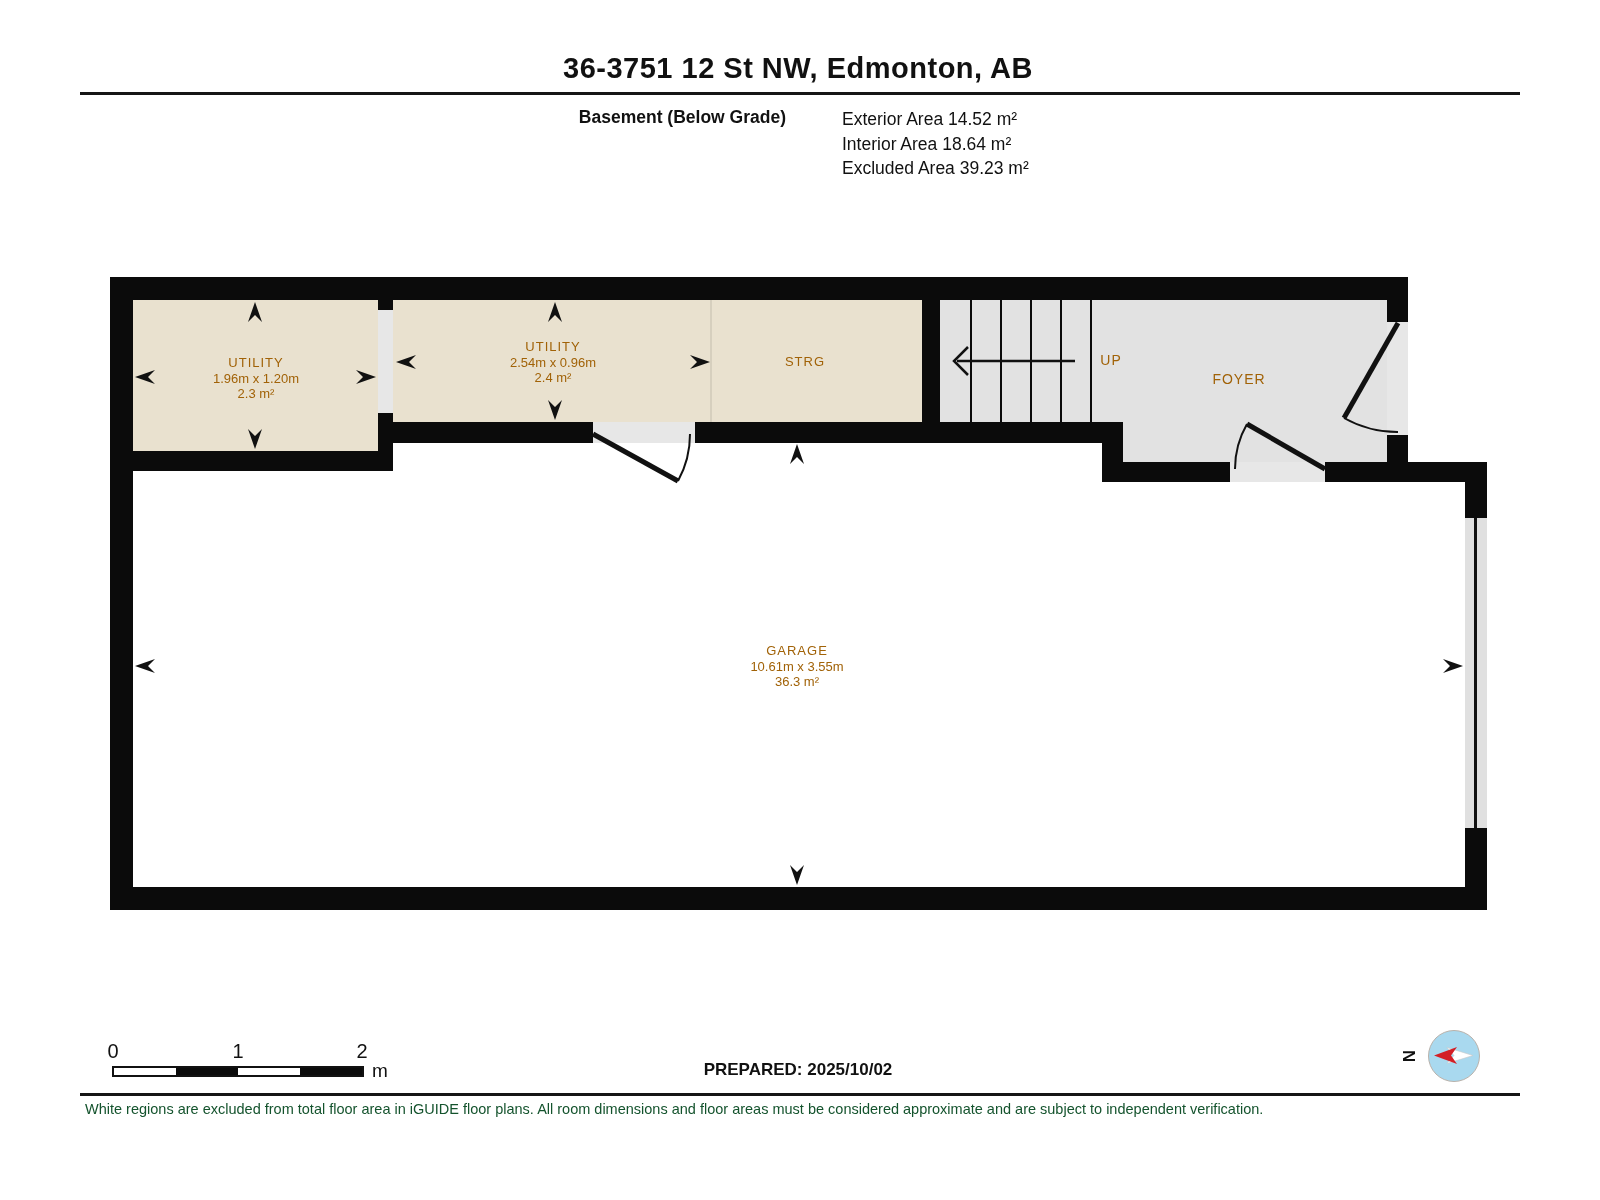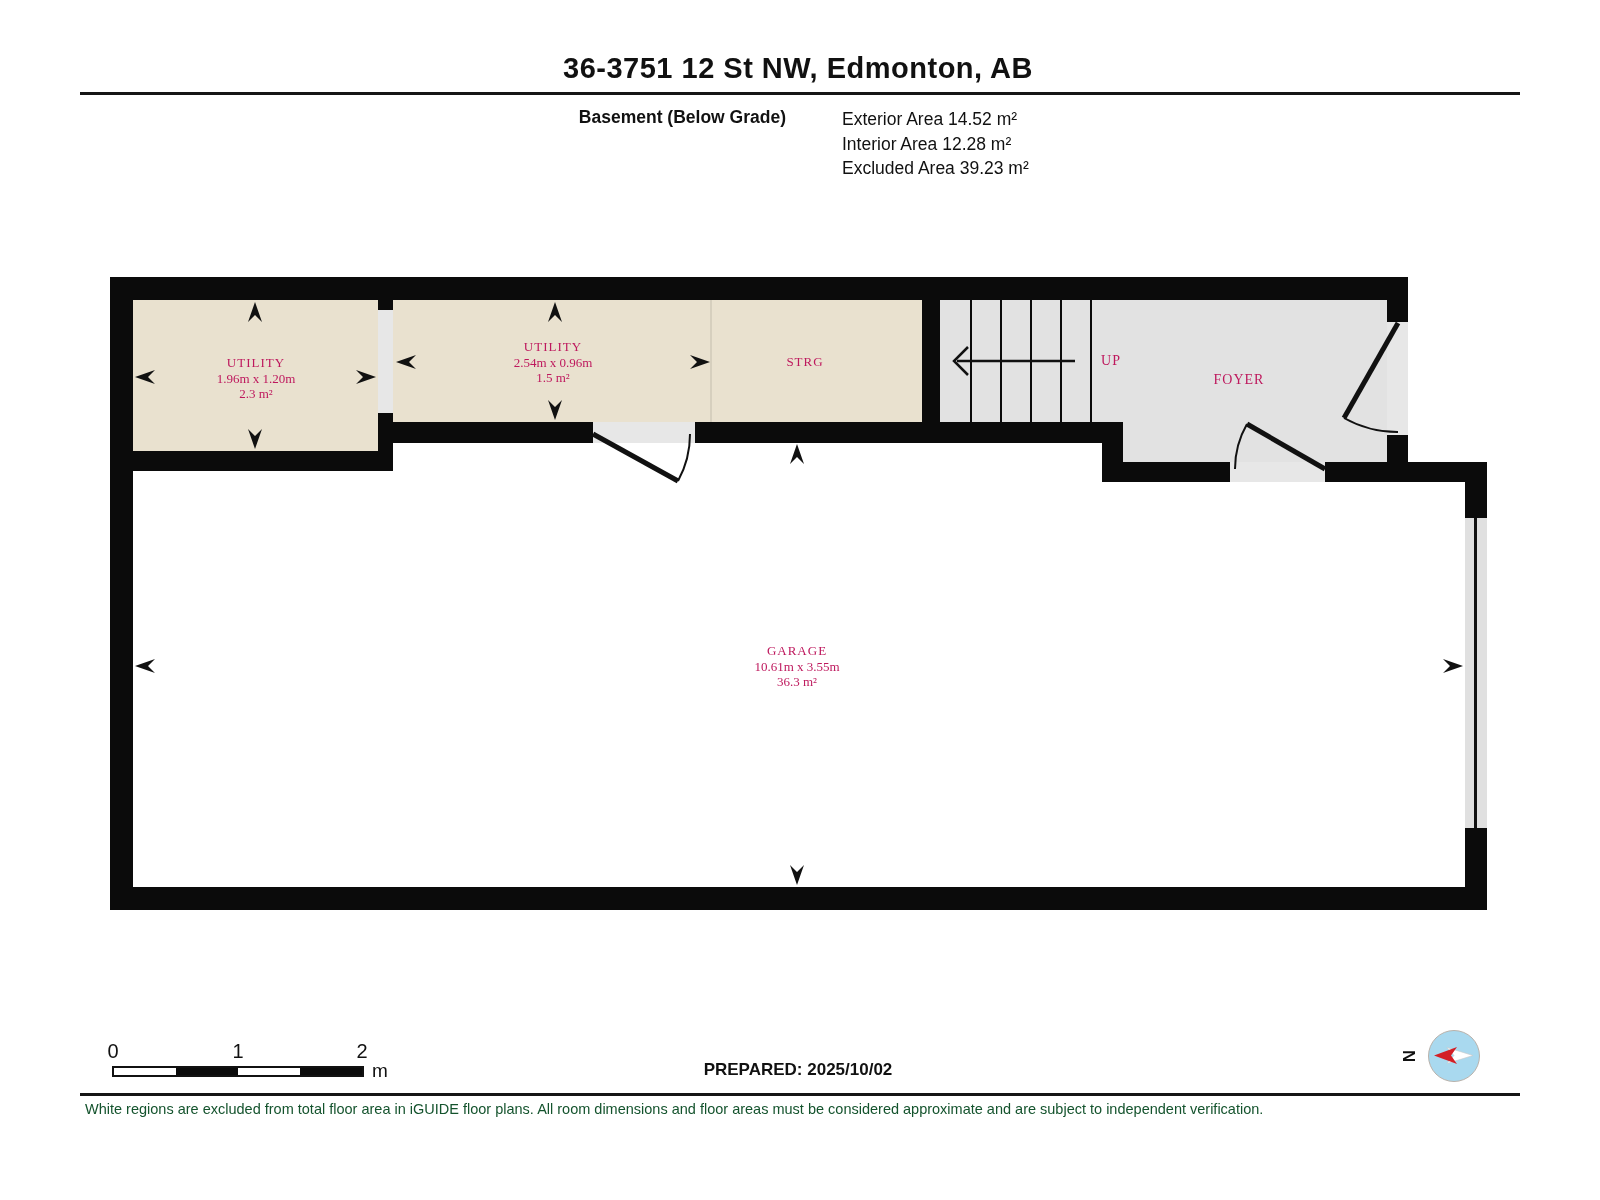--- a/index.html
+++ b/index.html
@@ -10,21 +10,21 @@
   .title{left:0;right:0;top:52px;text-align:center;font-size:29px;font-weight:bold;letter-spacing:.5px;}
   .rule{left:80px;width:1440px;height:3px;background:#151515;}
   .floor-label{left:0;top:107px;width:786px;text-align:right;font-size:17.5px;font-weight:bold;}
   .area-block{left:801px;top:107px;font-size:17.5px;line-height:24.5px;margin-left:41px;}
   
   .wall{background:#0b0b0b;}
   .tan{background:#e9e1cf;}
   .gray{background:#e2e2e2;}
   .open{background:#e7e7e7;}
   .tread{background:#0b0b0b;width:2px;}
-  .roomlabel{transform:translate(-50%,-50%);text-align:center;font-size:13px;line-height:15.5px;color:#be185d;white-space:nowrap;font-family:Liberation Serif, serif;}
+  .roomlabel{transform:translate(-50%,-50%);text-align:center;font-size:13px;line-height:15.5px;color:#a16207;white-space:nowrap;}
   .roomname{letter-spacing:1px;}
   svg.overlay{left:0;top:0;pointer-events:none;}
   
   .ticknum{font-size:20px;transform:translateX(-50%);}
   .scalebar{left:112px;top:1066px;width:252px;height:11px;border:2px solid #111;display:flex;box-sizing:border-box;}
   .scalebar .seg{flex:1 1 0;}
   .seg.b{background:#0b0b0b;} .seg.w{background:#fff;}
   .munit{left:372px;top:1060px;font-size:19px;}
   .prepared{left:0;right:0;top:1060px;text-align:center;font-size:17px;font-weight:600;}
   
@@ -36,21 +36,21 @@
 </head>
 <body>
 
 <div class="page">
 
   <div class="abs title">36-3751 12 St NW, Edmonton, AB</div>
   <div class="abs rule" style="top:92px;"></div>
   <div class="abs floor-label">Basement (Below Grade)</div>
   <div class="abs area-block">
     <div>Exterior Area 14.52 m²</div>
-    <div>Interior Area 12.28 m²</div>
+    <div>Interior Area 18.64 m²</div>
     <div>Excluded Area 39.23 m²</div>
   </div>
 
   <div class="abs" style="left:0;top:0;width:1600px;height:1200px;">
 
     <div class="abs tan" style="left:133px;top:300px;width:245px;height:151px;"></div>
     <div class="abs tan" style="left:393px;top:300px;width:529px;height:122px;"></div>
     <div class="abs" style="left:710px;top:300px;width:2px;height:122px;background:rgba(0,0,0,0.08);"></div>
     <div class="abs gray" style="left:940px;top:300px;width:152px;height:122px;"></div>
     <div class="abs tread" style="left:970px;top:300px;height:122px;"></div>
@@ -113,21 +113,21 @@
     </svg>
 
     <div class="abs roomlabel" style="left:256px;top:378px;">
       <div class="roomname">UTILITY</div>
       <div>1.96m x 1.20m</div>
       <div>2.3 m²</div>
     </div>
     <div class="abs roomlabel" style="left:553px;top:362px;">
       <div class="roomname">UTILITY</div>
       <div>2.54m x 0.96m</div>
-      <div>1.5 m²</div>
+      <div>2.4 m²</div>
     </div>
     <div class="abs roomlabel roomname" style="left:805px;top:362px;">STRG</div>
     <div class="abs roomlabel roomname" style="left:1111px;top:361px;font-size:14px;">UP</div>
     <div class="abs roomlabel roomname" style="left:1239px;top:380px;font-size:14px;">FOYER</div>
     <div class="abs roomlabel" style="left:797px;top:666px;">
       <div class="roomname">GARAGE</div>
       <div>10.61m x 3.55m</div>
       <div>36.3 m²</div>
     </div>
   </div>

